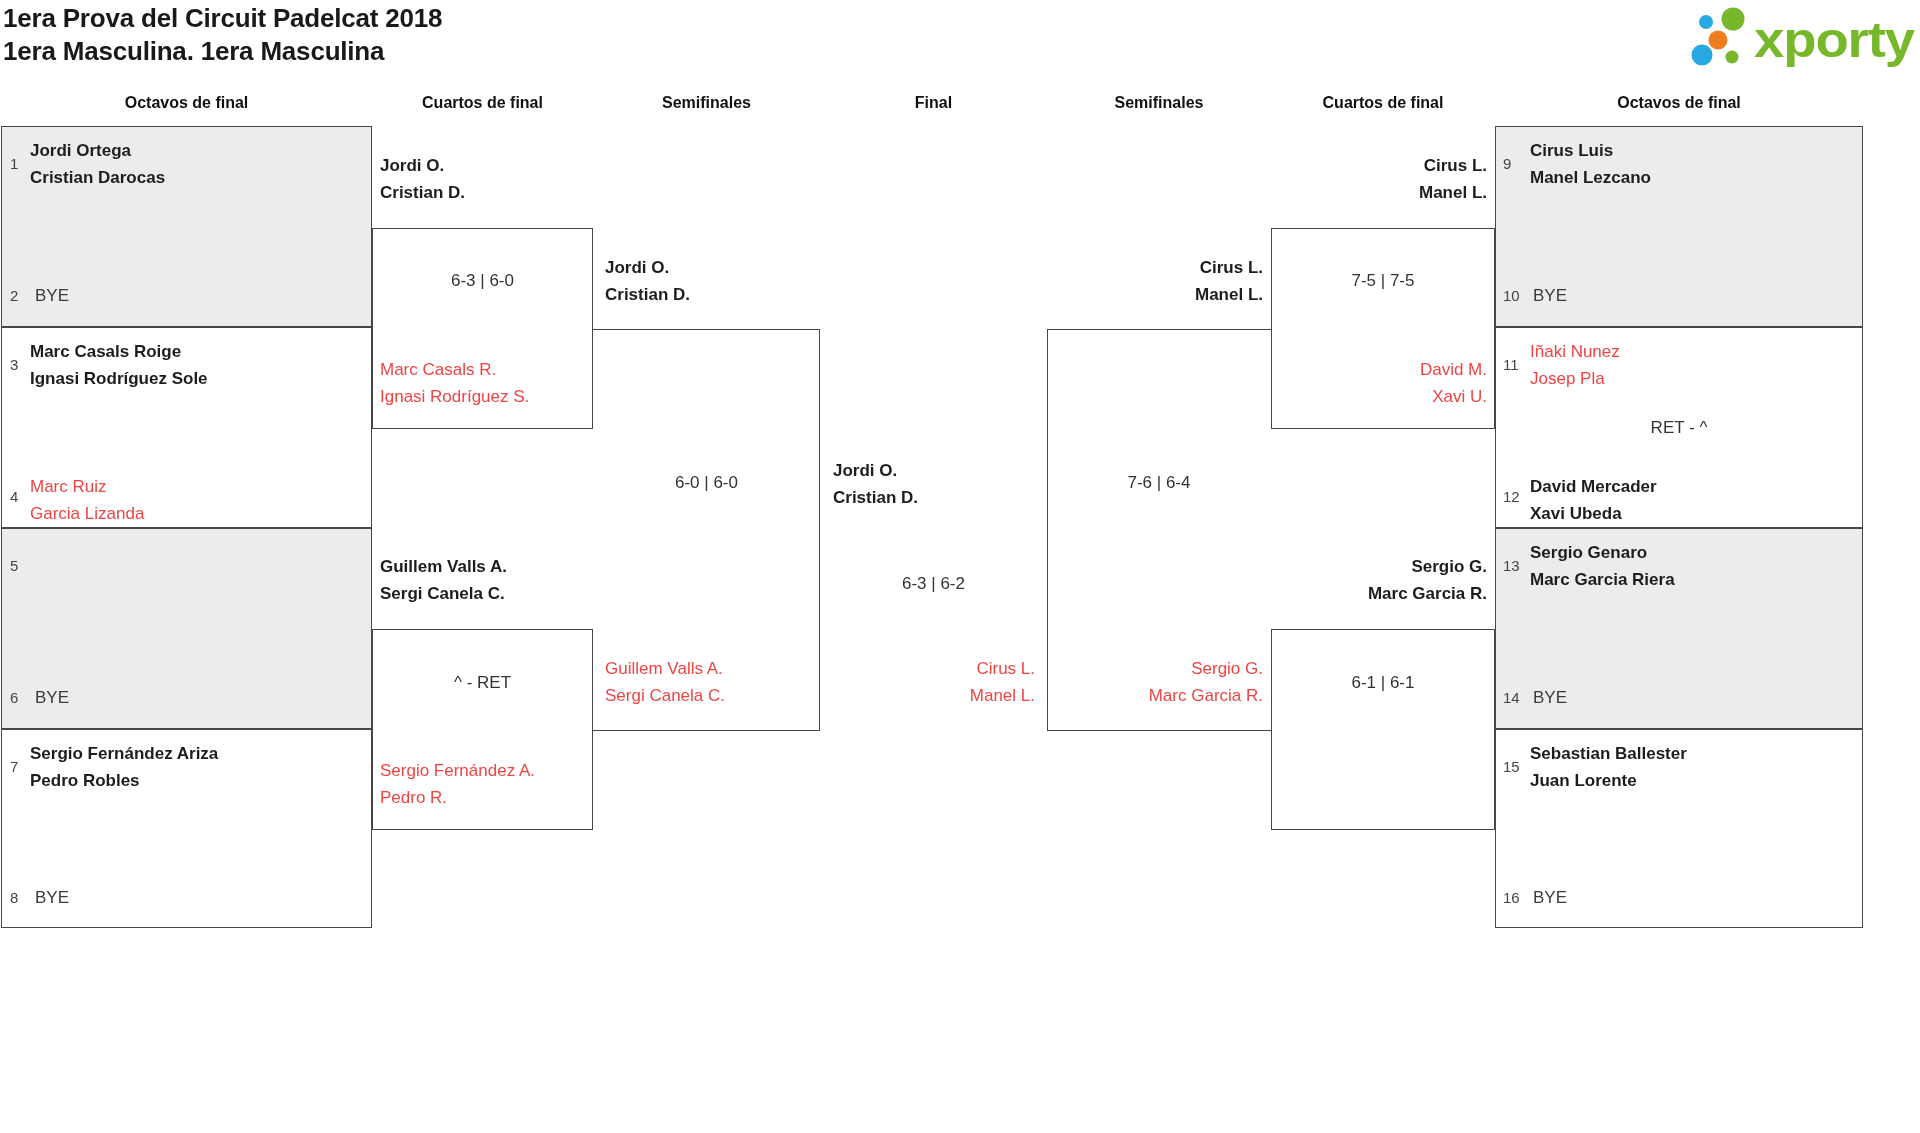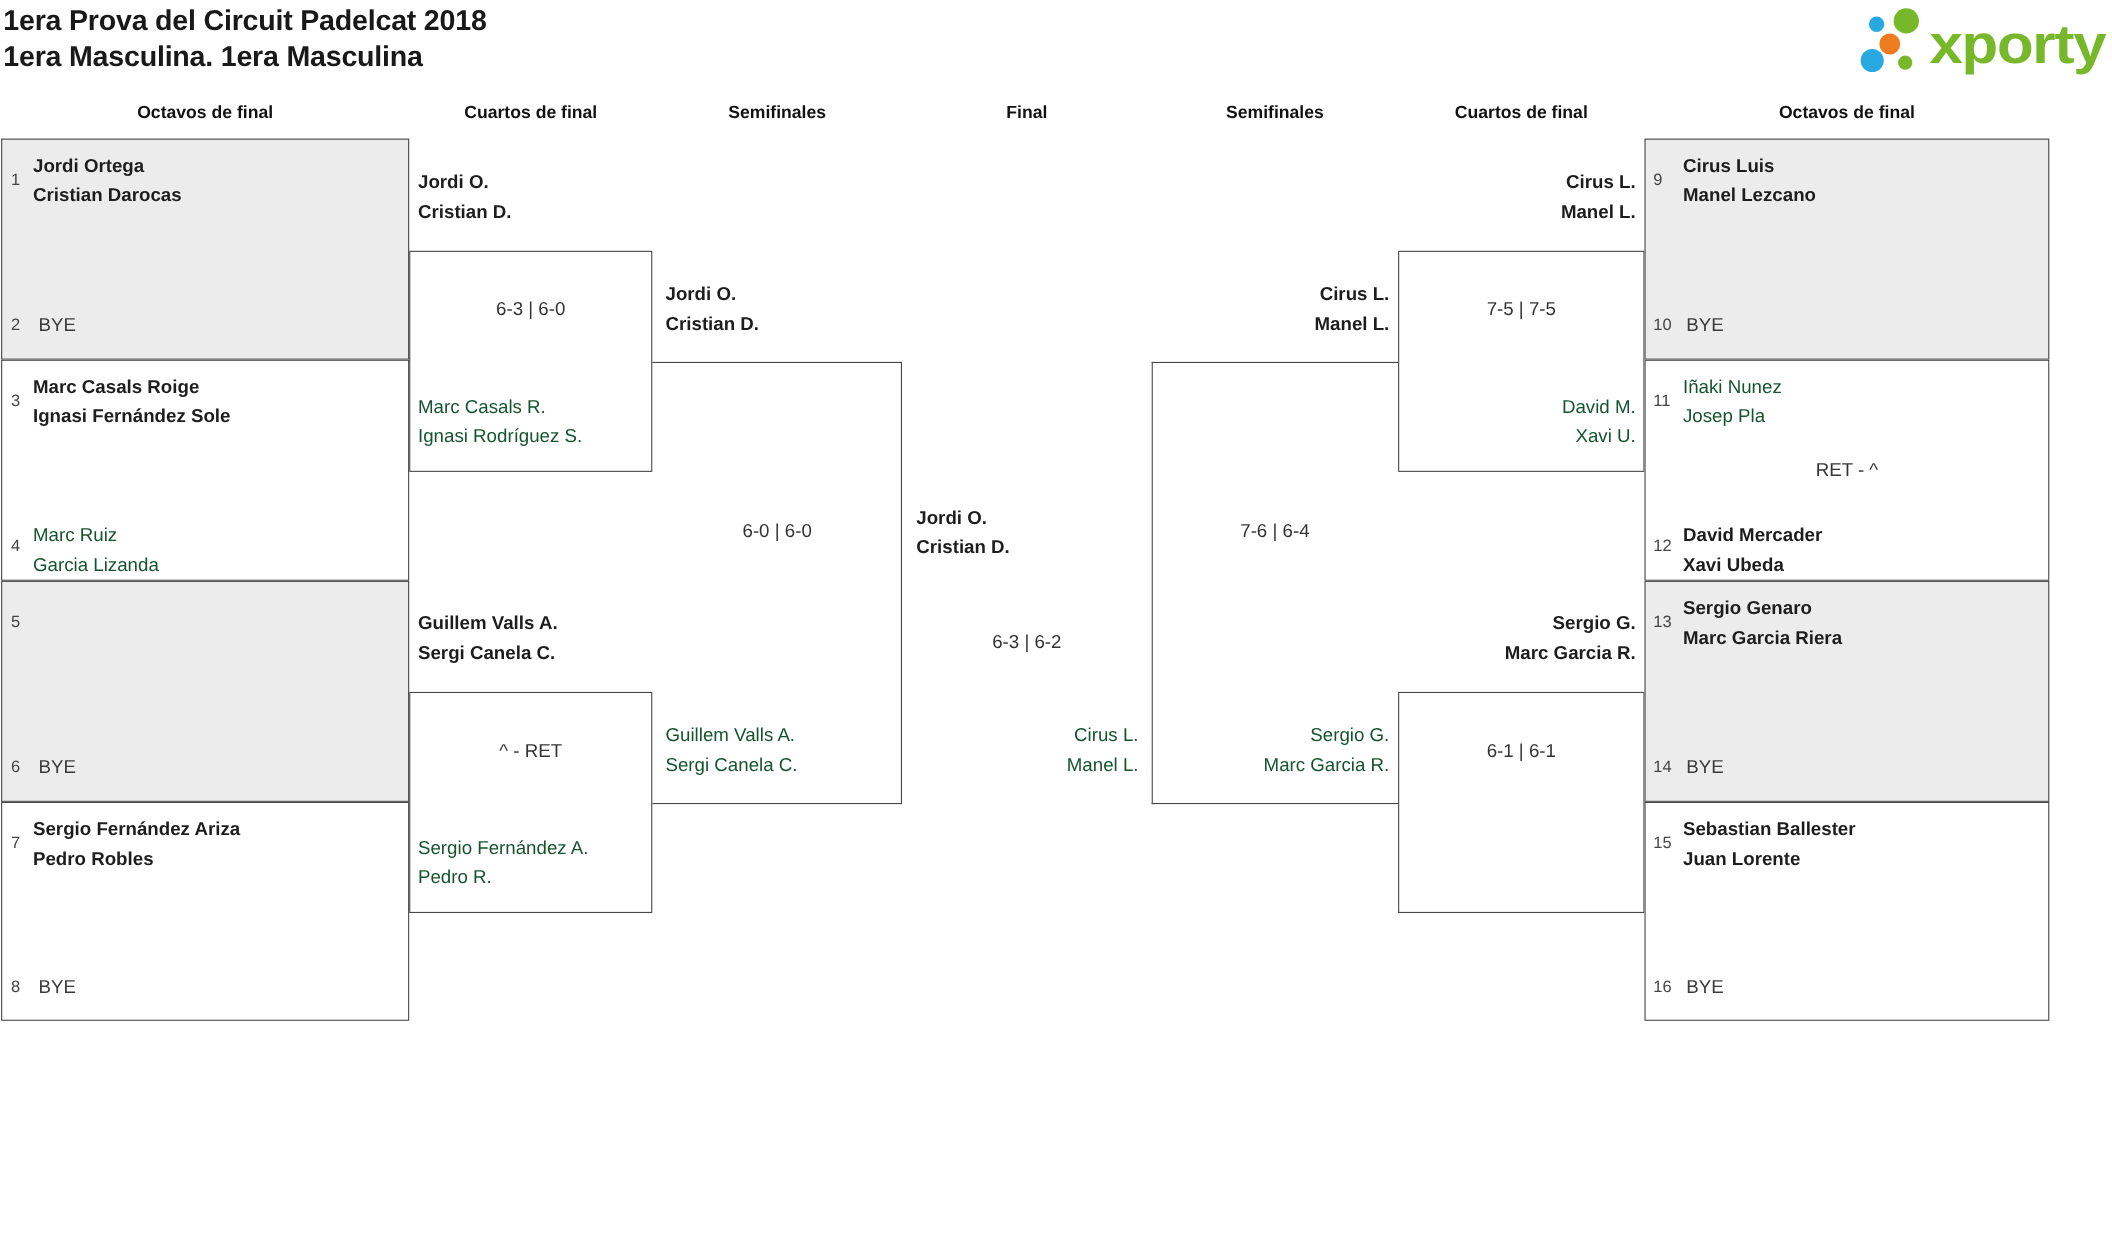--- a/index.html
+++ b/index.html
@@ -15,21 +15,21 @@
   .round-header { position:absolute; top:94px; font-size:16px; font-weight:700;
                   color:#111; text-align:center; white-space:nowrap; }
 
   .box { position:absolute; border:1px solid #474747; background:#fff; }
   .box.gray { background:#ececec; }
 
   .sf { position:absolute; background:transparent; }
   .sf.left  { border-top:1px solid #474747; border-right:1px solid #474747; border-bottom:1px solid #474747; }
   .sf.right { border-top:1px solid #474747; border-left:1px solid #474747; border-bottom:1px solid #474747; }
 
-  .team { position:absolute; font-size:17px; line-height:27px; color:#14532d; white-space:nowrap; }
+  .team { position:absolute; font-size:17px; line-height:27px; color:#ef4444; white-space:nowrap; }
   .team.bold { font-weight:700; color:#1d1d1d; }
   .team.right { text-align:right; }
 
   .seed { position:absolute; font-size:15px; line-height:27px; color:#454545; white-space:nowrap; }
   .bye  { position:absolute; font-size:17px; line-height:27px; color:#3b3b3b; white-space:nowrap; }
   .score{ position:absolute; font-size:17px; line-height:27px; color:#333; text-align:center; white-space:nowrap; }
 </style>
 </head>
 <body>
 
@@ -68,21 +68,21 @@
   <div class="team bold" style="left:30px;top:137px">
     <div>Jordi Ortega</div>
     <div>Cristian Darocas</div>
   </div>
   <div class="seed" style="left:10px;top:282px">2</div>
   <div class="bye" style="left:35px;top:282px">BYE</div>
 
   <div class="seed" style="left:10px;top:351px">3</div>
   <div class="team bold" style="left:30px;top:338px">
     <div>Marc Casals Roige</div>
-    <div>Ignasi Fernández Sole</div>
+    <div>Ignasi Rodríguez Sole</div>
   </div>
   <div class="seed" style="left:10px;top:483px">4</div>
   <div class="team" style="left:30px;top:473px">
     <div>Marc Ruiz</div>
     <div>Garcia Lizanda</div>
   </div>
 
   <div class="seed" style="left:10px;top:552px">5</div>
   <div class="seed" style="left:10px;top:684px">6</div>
   <div class="bye" style="left:35px;top:684px">BYE</div>

